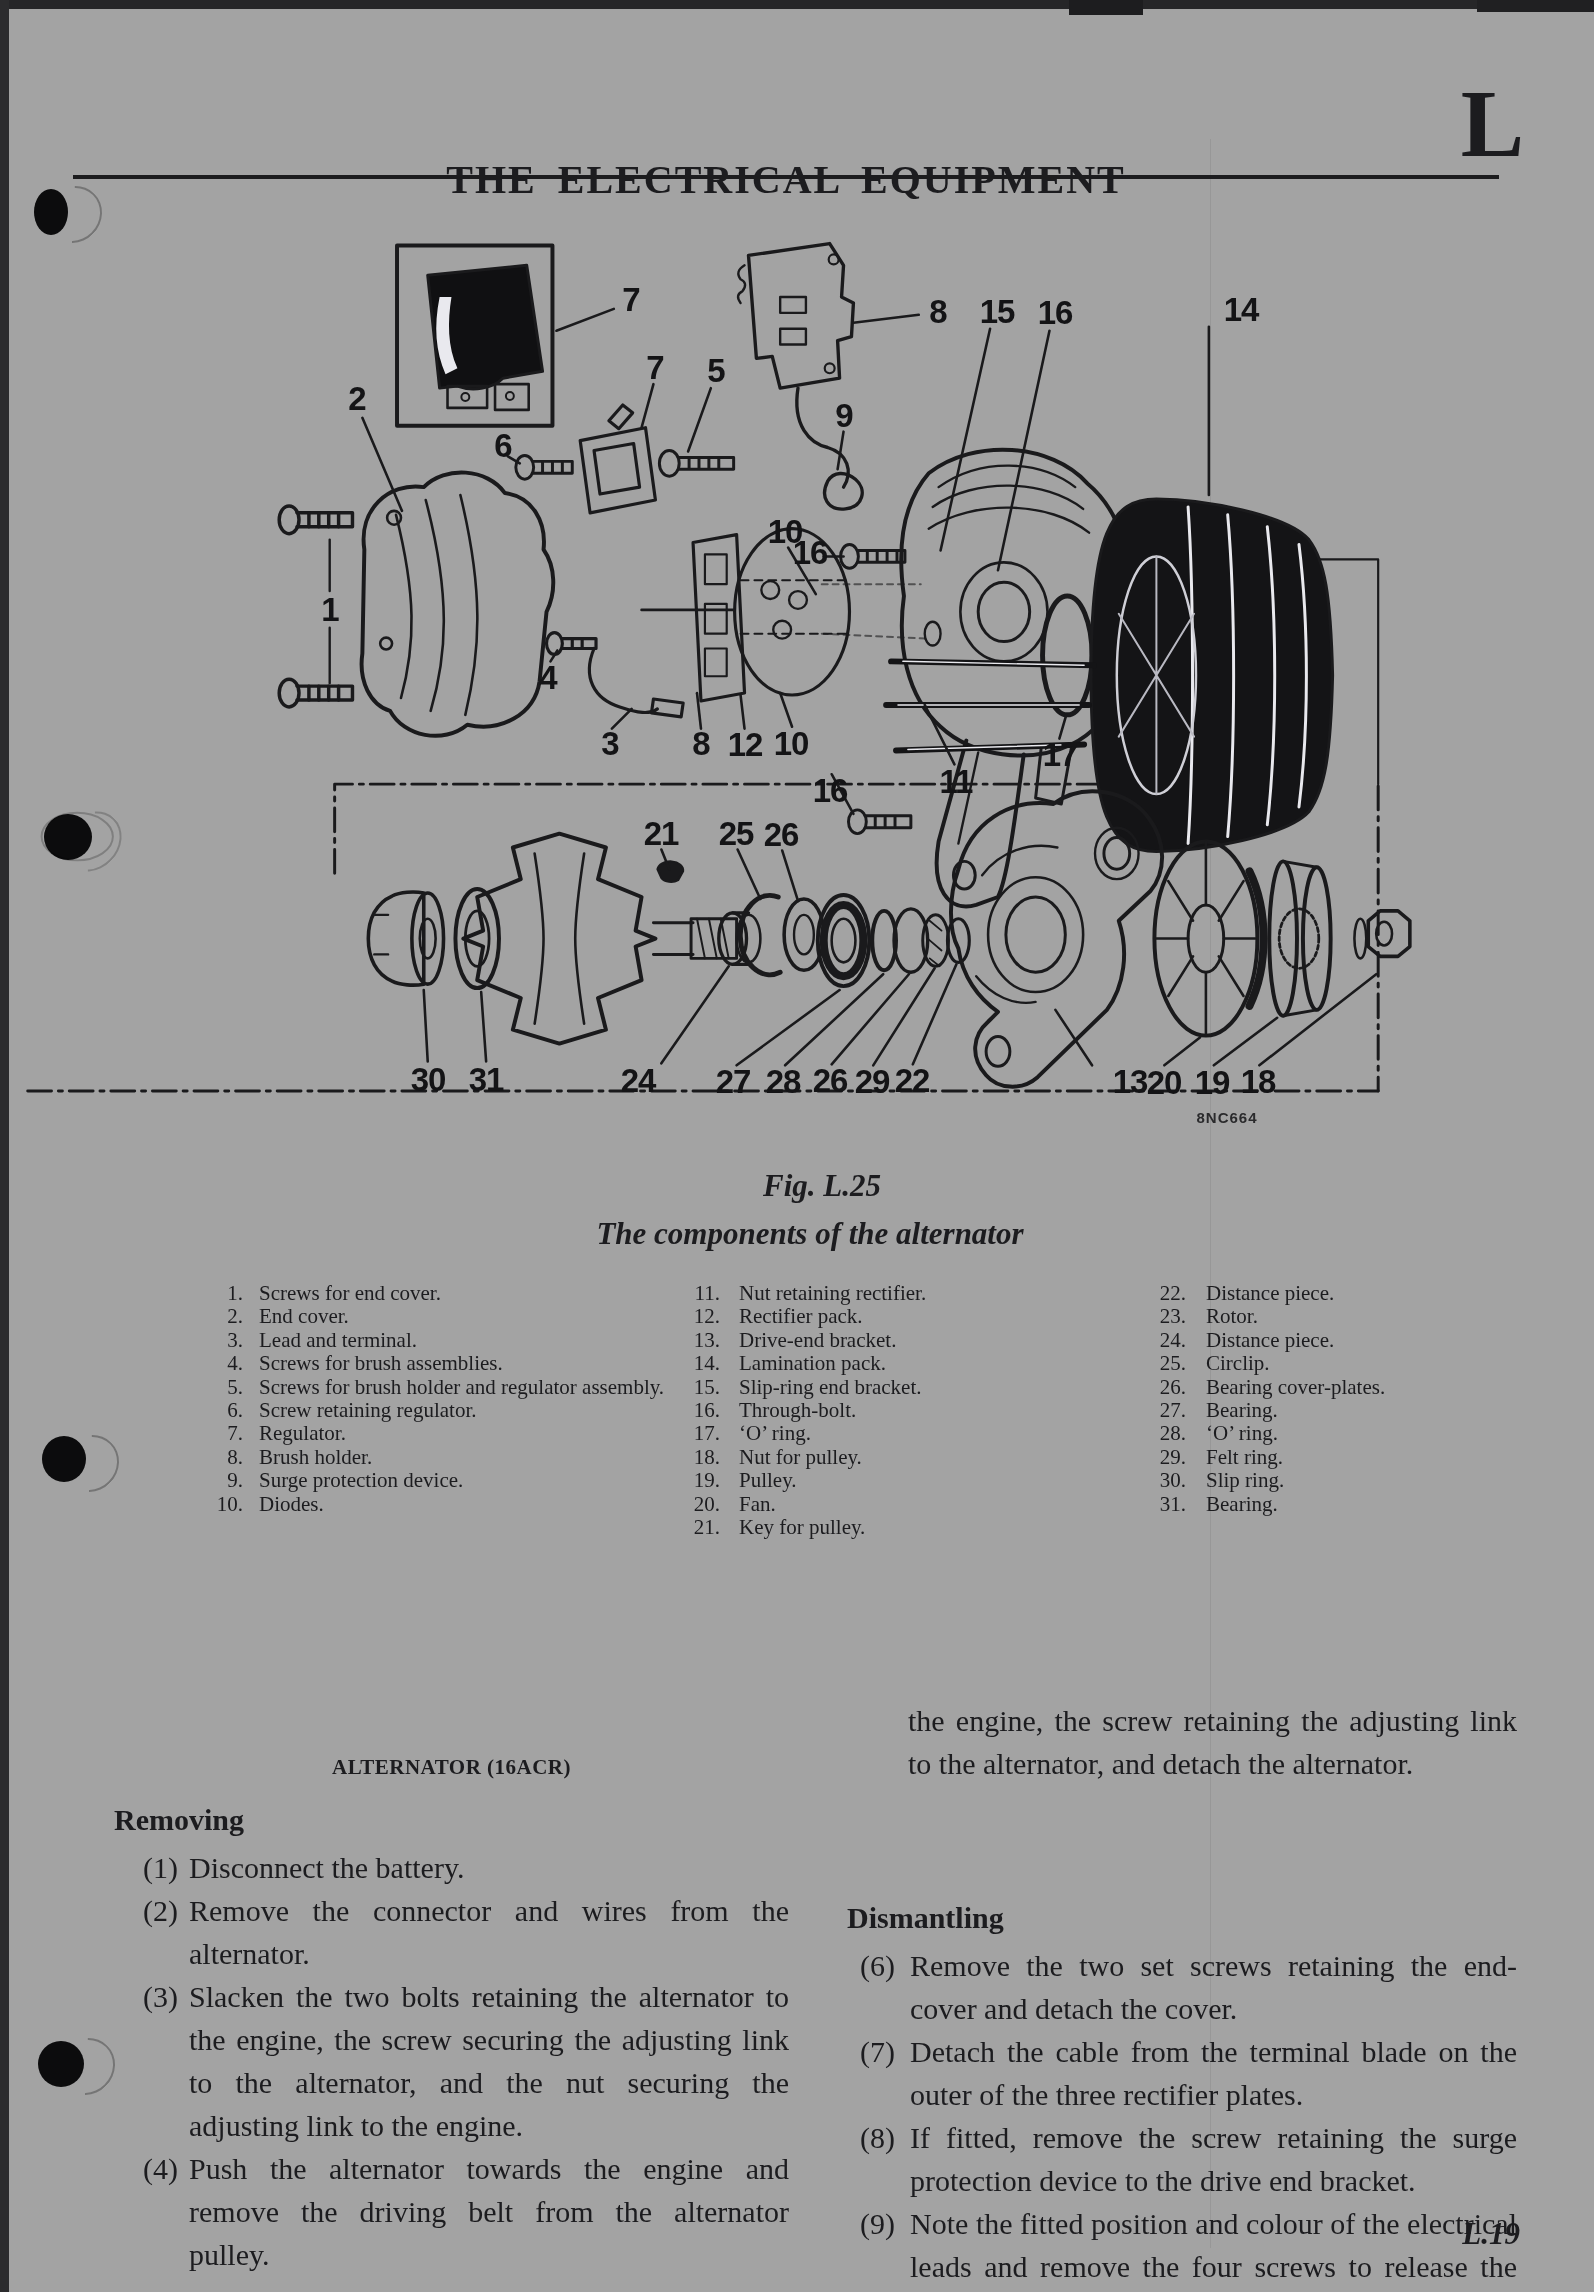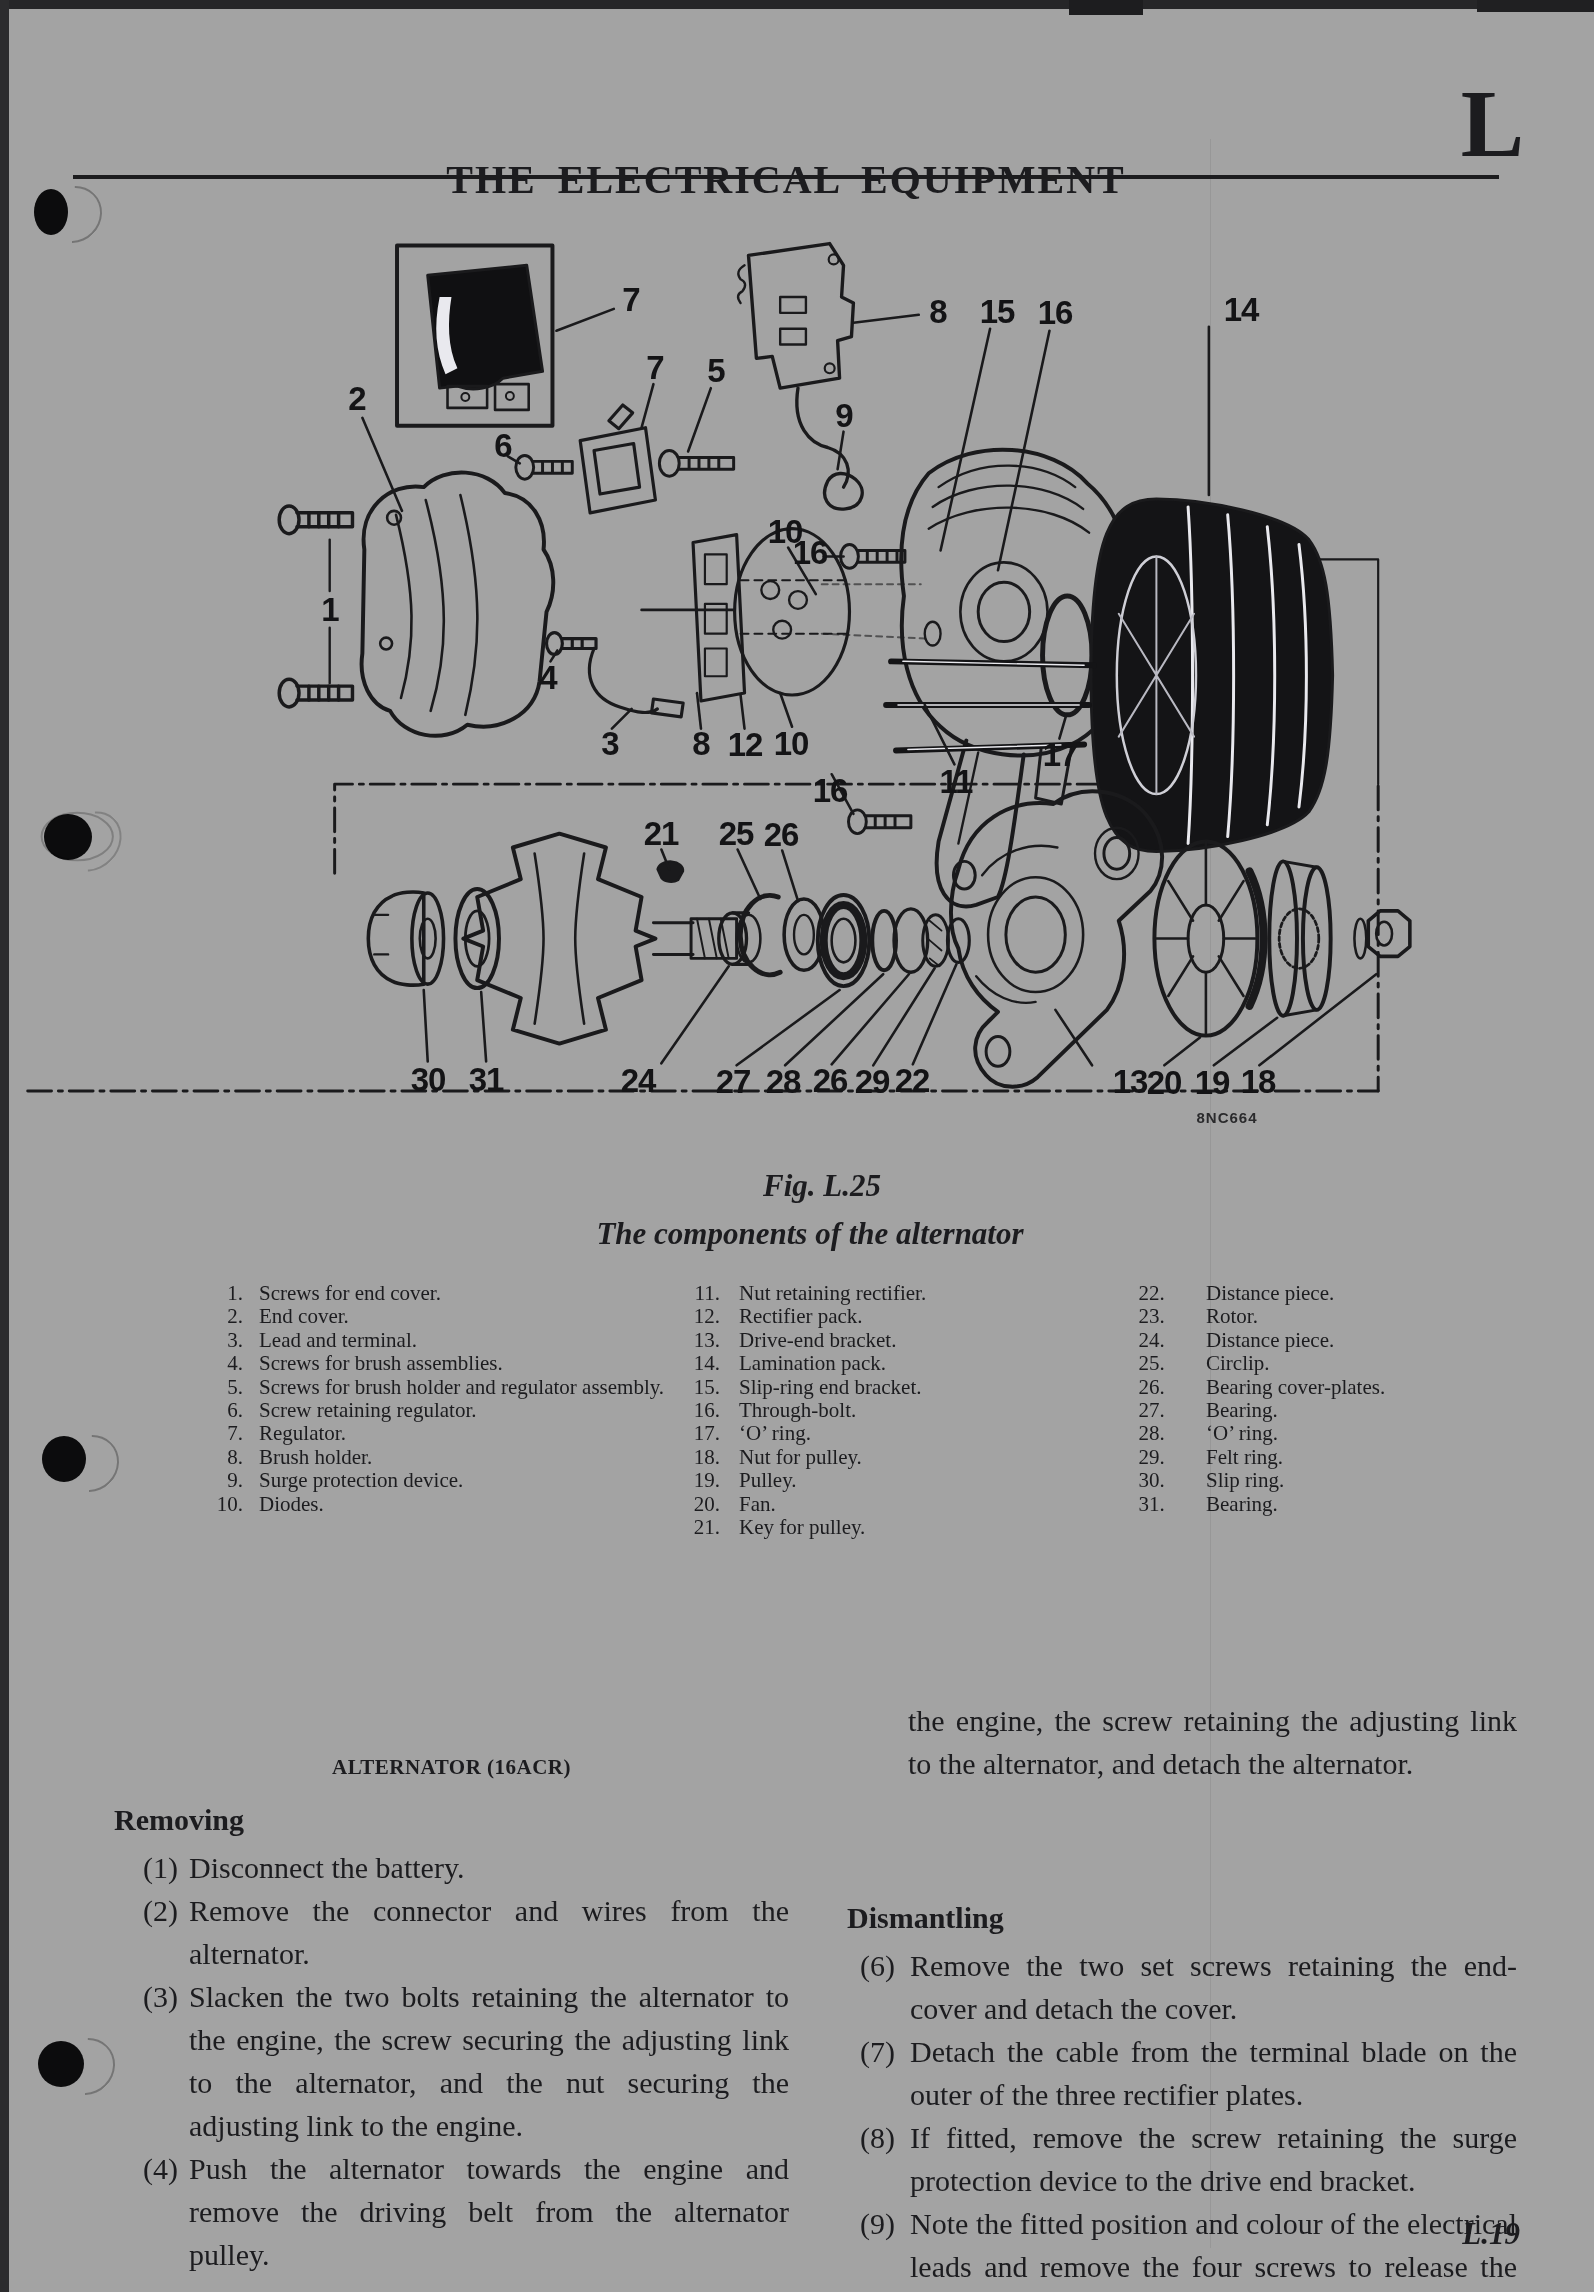--- a/index.html
+++ b/index.html
@@ -30,21 +30,21 @@
            font-size:31px;font-weight:bold;font-style:italic;}
   .fig-subcaption{position:absolute;left:503px;top:1216px;width:614px;text-align:center;
            font-size:31px;font-weight:bold;font-style:italic;}
   
   .pl-col{position:absolute;top:1282px;font-size:21px;line-height:23.4px;}
   .pl-row{display:flex;}
   .pl-num{flex:0 0 auto;text-align:right;padding-right:16px;}
   .pl-txt{flex:0 0 auto;}
   #pl1{left:178px;} #pl1 .pl-num{width:65px;} #pl1 .pl-txt{width:406px;}
   #pl2{left:653px;} #pl2 .pl-num{width:67px;padding-right:19px;} #pl2 .pl-txt{width:366px;}
-  #pl3{left:1117px;} #pl3 .pl-num{width:69px;padding-right:20px;text-align:center;} #pl3 .pl-txt{width:366px;}
+  #pl3{left:1117px;} #pl3 .pl-num{width:69px;padding-right:20px;} #pl3 .pl-txt{width:366px;}
   
   .body-col{position:absolute;font-size:30px;line-height:43px;}
   #col-left{left:114px;top:1695px;width:675px;}
   #col-right{left:847px;top:1699px;width:670px;}
   .sec-heading{font-size:41px;font-weight:bold;}
   .sec-subheading{text-align:center;font-weight:bold;margin-top:51px;font-size:21px;letter-spacing:0.5px;}
   .sec-label{font-weight:bold;margin-top:9px;font-size:30px;}
   .steps{margin-top:5px;}
   .step{display:flex;margin:0;}
   .step-num{flex:0 0 46px;}

